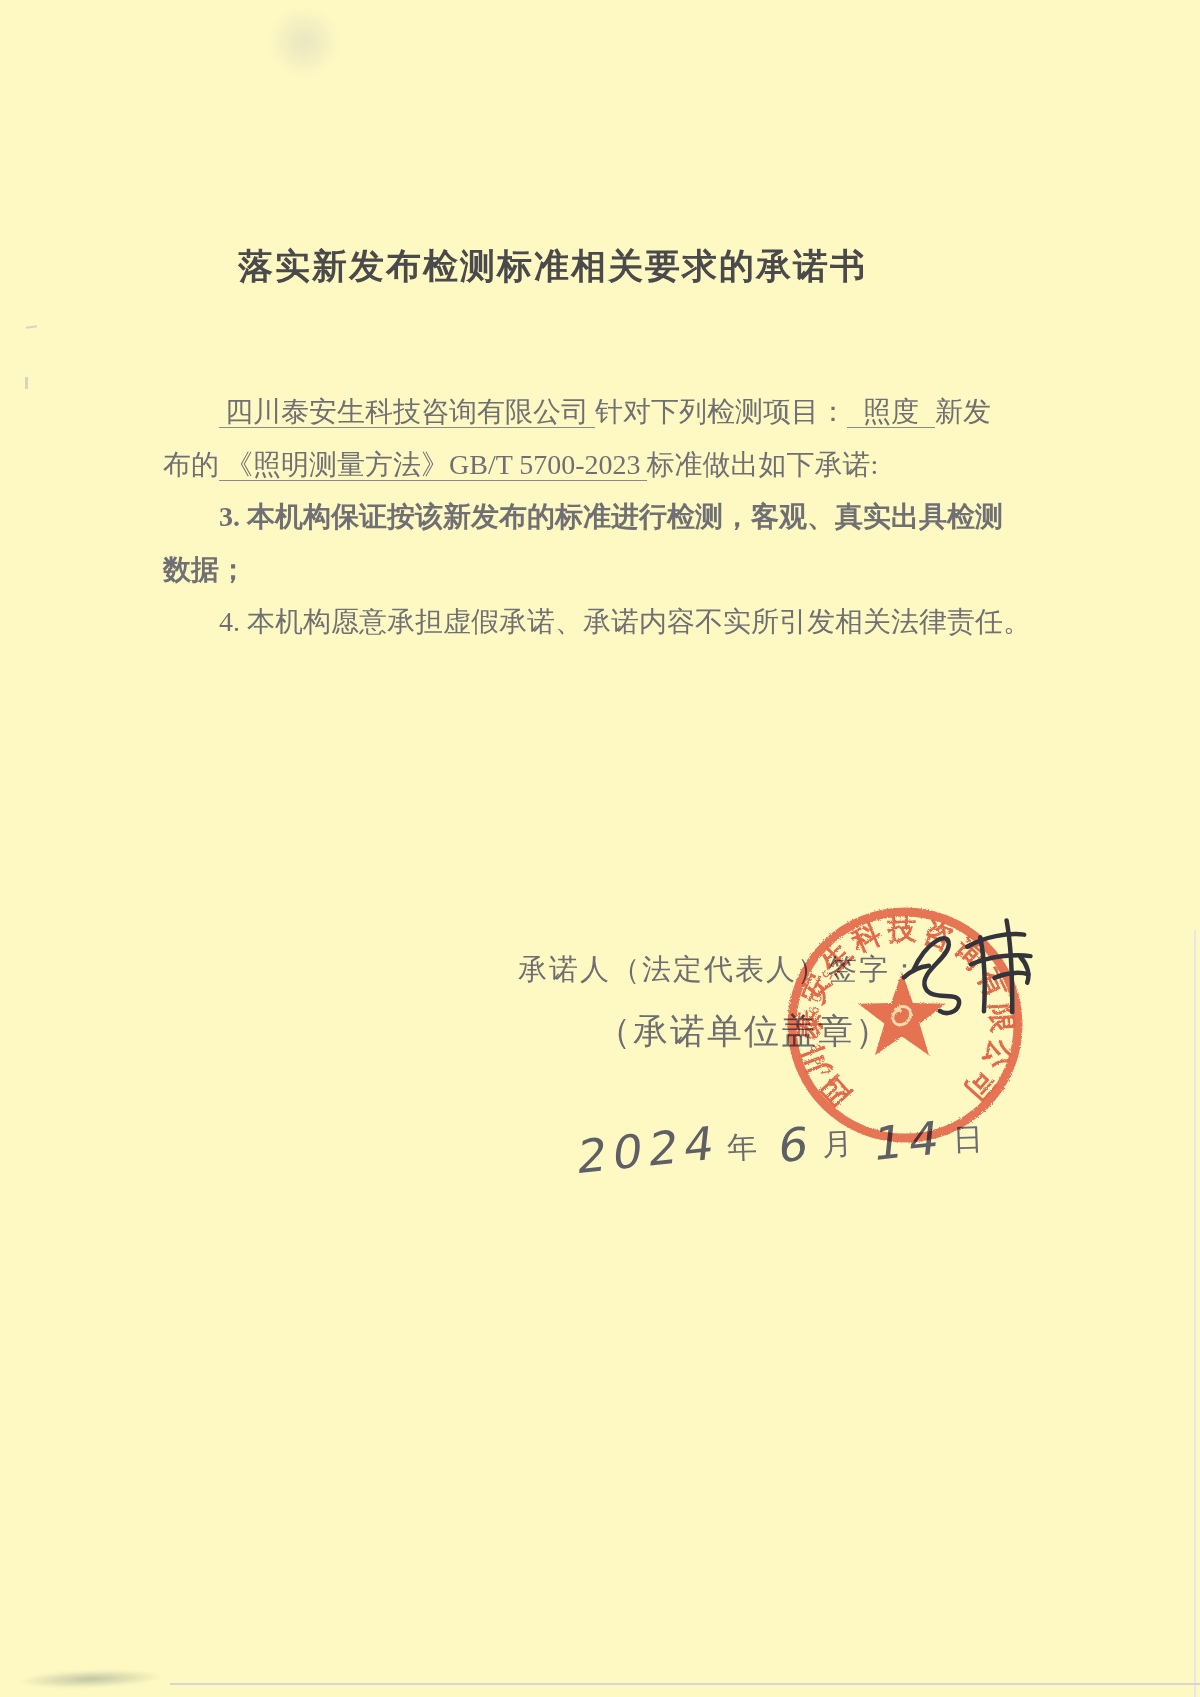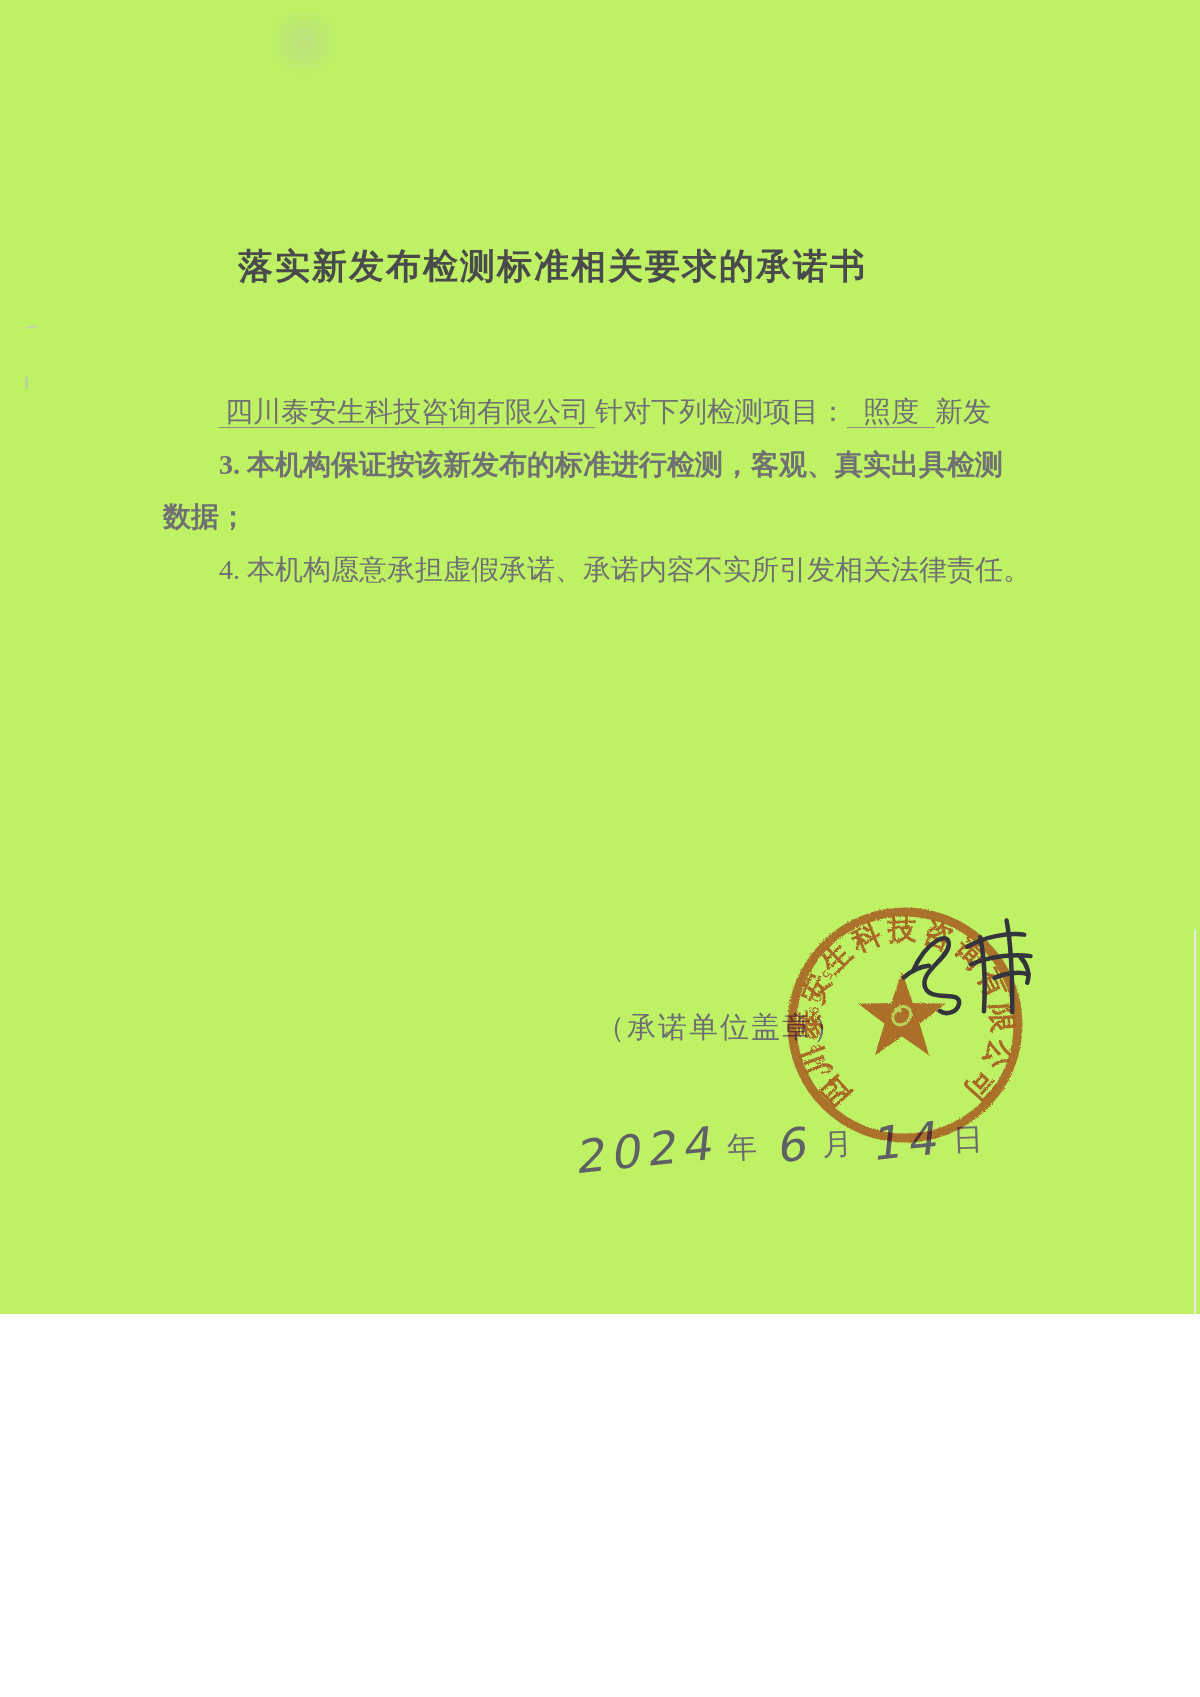--- a/index.html
+++ b/index.html
@@ -1,20 +1,20 @@
 <!DOCTYPE html>
 <html><head>
 <meta charset="utf-8">
 <style>
   html,body{margin:0;padding:0;background:#ffffff;}
   .page{
     position:relative;
-    width:1200px;height:1314px;
+    width:1200px;height:1697px;
     margin:0 auto;
-    background:#bef264;
+    background:#fef9c3;
     overflow:hidden;
     font-family:"Liberation Serif", serif;
   }
   
   .doc-title{
     position:absolute;left:0;top:243px;width:1105px;
     text-align:center;
     font-family:"Liberation Sans", sans-serif;
     font-weight:700;
     font-size:35px;
@@ -35,21 +35,21 @@
     padding:0 6px;
   }
   .u.wide{padding:0 16px;}
   
   .sign-line{
     position:absolute;left:518px;top:950px;
     font-size:29px;letter-spacing:2px;color:#6e6e72;
   }
   .seal-line{
     position:absolute;left:596px;top:1008px;
-    font-size:29px;letter-spacing:2px;color:#6e6e72;
+    font-size:35px;letter-spacing:2px;color:#6e6e72;
   }
   .date-row{
     position:absolute;left:578px;top:1122px;
     display:flex;align-items:flex-end;
     color:#6b6b70;
     transform:rotate(-2deg);
   }
   .hand{
     font-family:"DejaVu Sans", sans-serif;
     font-size:46px;line-height:46px;
@@ -124,24 +124,26 @@
   <div class="mark-left-1"></div>
   <div class="mark-left-2"></div>
   <div class="edge-right"></div>
   <div class="edge-bottom"></div>
   <div class="blob-bottom-left"></div>
 
   <div class="doc-title">落实新发布检测标准相关要求的承诺书</div>
 
   <div class="doc-body">
     <div class="line indent"><span class="u">四川泰安生科技咨询有限公司</span><span>针对下列检测项目：</span><span class="u wide">照度</span><span>新发</span></div>
+    <div class="line"><span>布的</span><span class="u">《照明测量方法》GB/T 5700-2023</span><span>标准做出如下承诺:</span></div>
     <div class="line indent wrap3">3. 本机构保证按该新发布的标准进行检测，客观、真实出具检测数据；</div>
     <div class="line indent">4. 本机构愿意承担虚假承诺、承诺内容不实所引发相关法律责任。</div>
   </div>
 
+  <div class="sign-line">承诺人（法定代表人）签字：</div>
   <div class="seal-line">（承诺单位盖章）</div>
 
   <div class="date-row">
     <span class="hand">2024</span>
     <span class="date-unit">年</span>
     <span class="gap-s"></span>
     <span class="hand">6</span>
     <span class="date-unit">月</span>
     <span class="gap-s"></span>
     <span class="hand">14</span>

